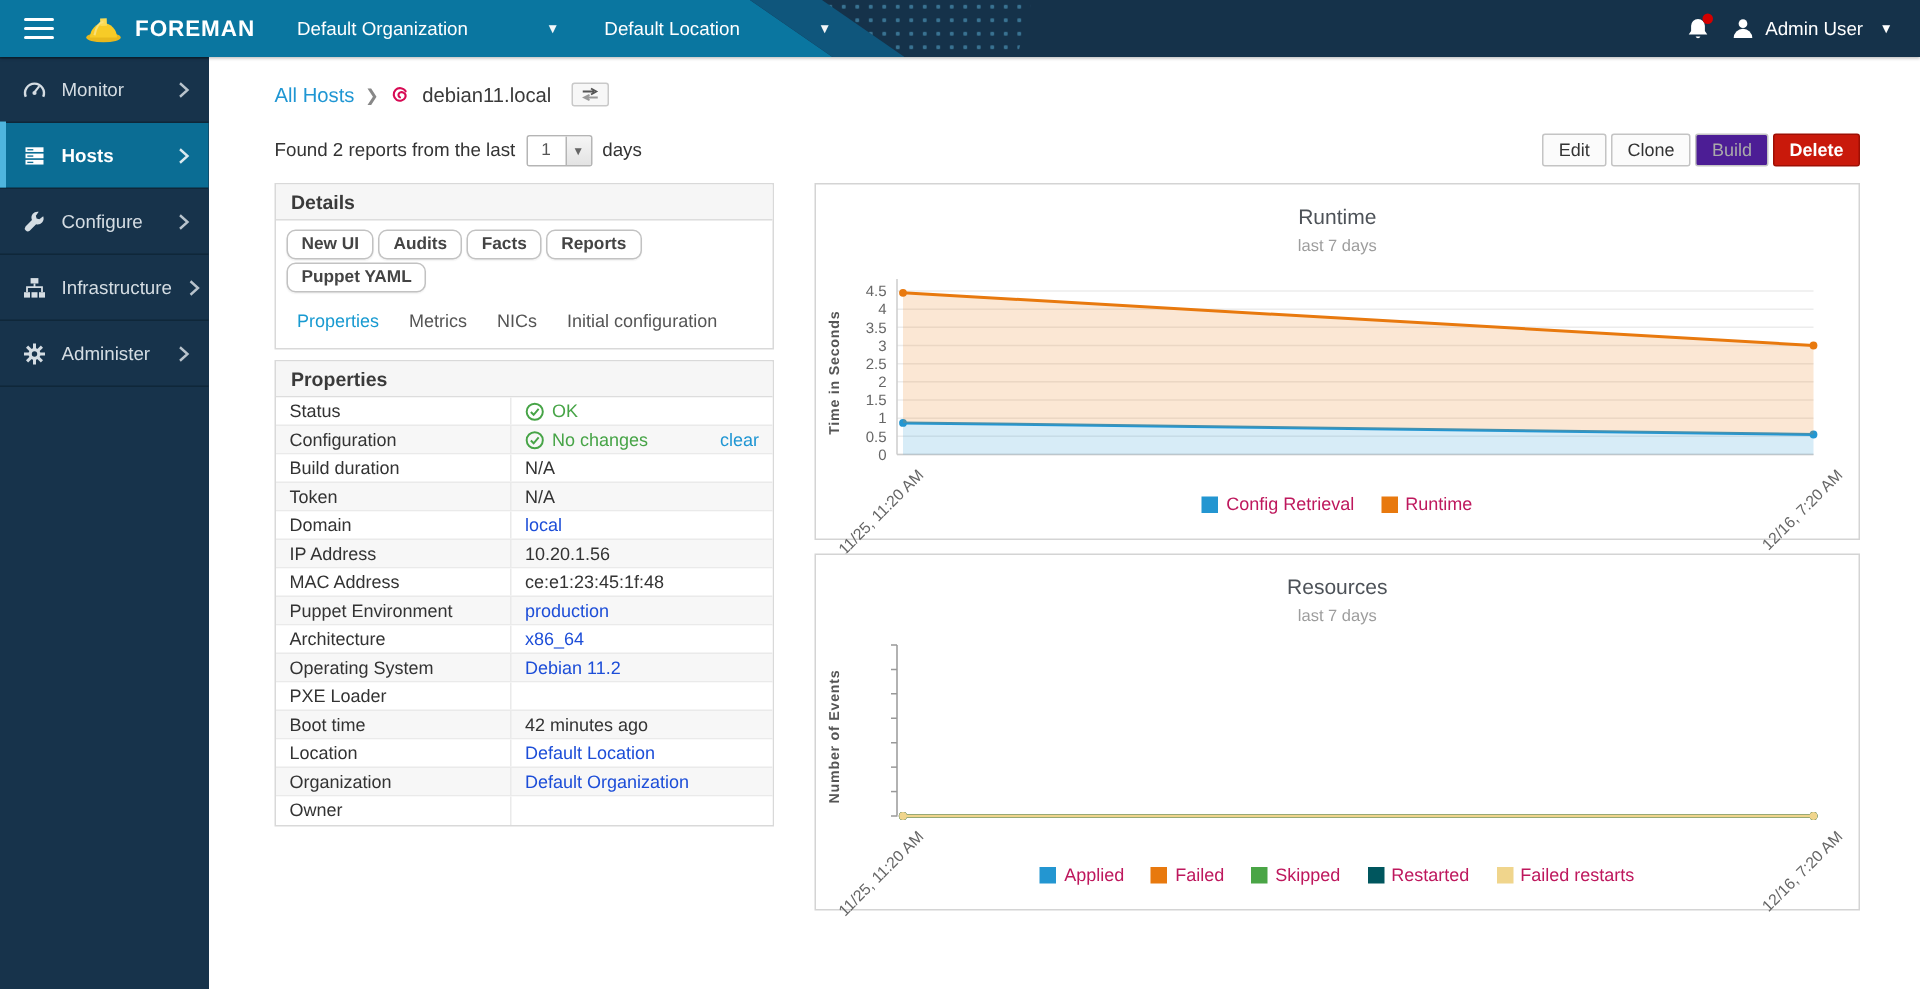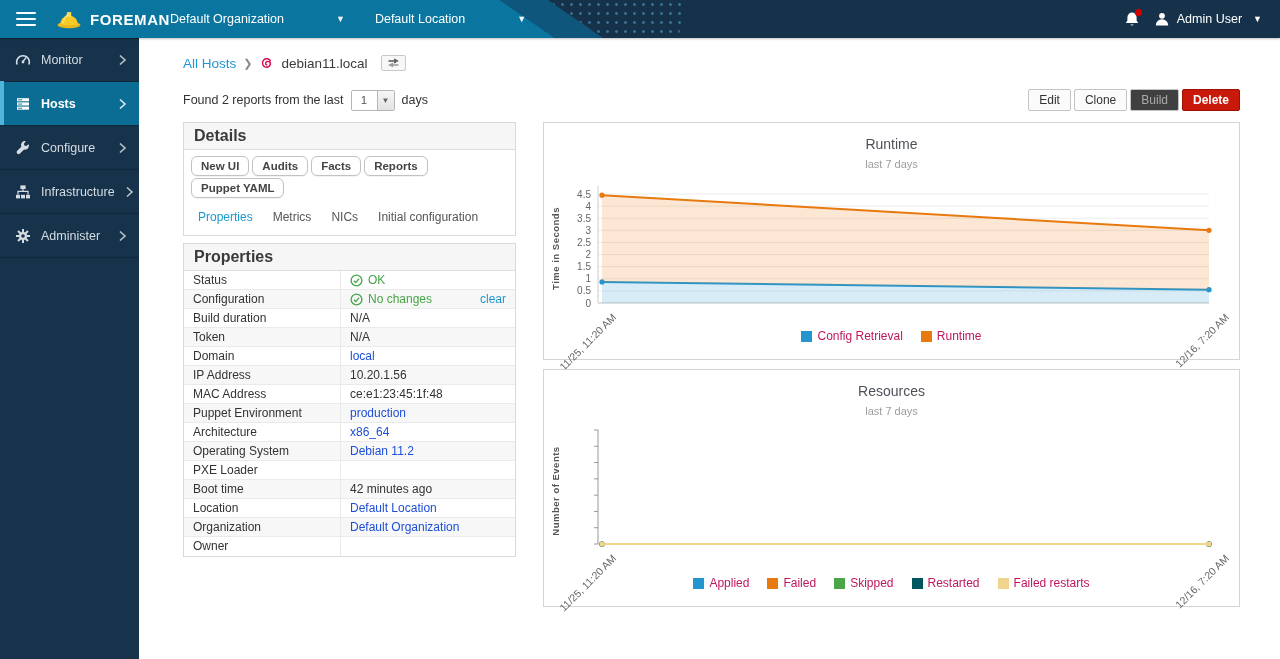--- a/index.html
+++ b/index.html
@@ -9,21 +9,21 @@
   .topbar { position:fixed; top:0; left:0; width:1280px; height:38px; background:#15324a; z-index:50;
             display:flex; align-items:center; box-shadow:0 1px 2px rgba(0,0,0,.25); }
   .topbar .teal  { position:absolute; inset:0; background:#0a76a0; clip-path:polygon(0 0,500px 0,555px 38px,0 38px); }
   .topbar .band  { position:absolute; inset:0; background:#0f567c; clip-path:polygon(500px 0,548px 0,603px 38px,555px 38px); }
   .topbar .dots  { position:absolute; inset:0; clip-path:polygon(548px 0,688px 0,678px 38px,603px 38px);
                    background-image:radial-gradient(circle, rgba(86,166,203,.55) 1.3px, transparent 1.5px);
                    background-size:9px 9px; }
   .tb-content { position:relative; z-index:2; display:flex; align-items:center; width:100%; height:100%; padding:0 18px 0 16px; }
   .hamburger { width:20px; display:flex; flex-direction:column; gap:4px; cursor:pointer; margin-right:20px; }
   .hamburger span { height:2px; background:#fff; border-radius:1px; }
-  .brand { display:flex; align-items:center; gap:8px; cursor:pointer; }
+  .brand { display:flex; align-items:center; gap:8px; margin-right:28px; cursor:pointer; }
   .brand-text { color:#fff; font-weight:bold; font-size:15px; letter-spacing:.6px; }
   .nav-dd { display:flex; align-items:center; color:#fff; font-size:12.5px; cursor:pointer; margin-right:30px; }
   .nav-dd .caret { margin-left:52px; font-size:9px; opacity:.95; }
   .tb-right { margin-left:auto; display:flex; align-items:center; gap:14px; color:#fff; }
   .bell-wrap { position:relative; cursor:pointer; display:flex; }
   .bell-dot { position:absolute; top:-2px; right:-2px; width:7px; height:7px; background:#d40000; border-radius:50%; }
   .user-menu { display:flex; align-items:center; gap:7px; cursor:pointer; font-size:12.5px; }
   .user-menu .caret { font-size:9px; margin-left:4px; }
 
   
@@ -43,29 +43,29 @@
   .bc-sep { color:#888; font-size:11px; }
   .bc-host { color:#3a3a3a; }
   .switch-btn { margin-left:6px; border:1px solid #c9c9c9; background:#f7f7f7; border-radius:2px; padding:2px 5px; cursor:pointer; display:flex; align-items:center; }
 
   .reports-row { margin-top:18px; display:flex; align-items:center; font-size:12.5px; color:#333; }
   .days-select { display:inline-flex; border:1px solid #b5b5b5; border-radius:2px; overflow:hidden; margin:0 7px; height:21px; cursor:pointer; }
   .ds-val { width:25px; background:#fff; display:flex; align-items:center; justify-content:center; font-size:11.5px; color:#555; }
   .ds-btn { width:17px; background:linear-gradient(#f6f6f6,#e3e3e3); border-left:1px solid #b5b5b5; display:flex; align-items:center; justify-content:center; font-size:8px; color:#666; }
   .top-actions { margin-left:auto; display:flex; }
   .btn { font-size:12px; padding:3px 10px; border:1px solid #c4c4c4; background:#fbfbfb; color:#333; border-radius:2px; margin-left:3px; cursor:pointer; font-family:inherit; }
-  .btn.disabled { color:#aaa; background:#404040; cursor:default; }
+  .btn.disabled { color:#aaa; background:#4c1d95; cursor:default; }
   .btn.danger { background:#c9190b; border-color:#9e0f04; color:#fff; font-weight:bold; }
 
   .content-row { margin-top:11px; display:flex; gap:27px; align-items:flex-start; }
   .details-col { width:333px; flex:0 0 333px; }
   .charts-col { flex:1; min-width:0; }
 
   .panel { border:1px solid #d9d9d9; background:#fff; }
-  .panel-h { background:#f6f6f6; border-bottom:1px solid #ddd; padding:4px 10px; font-weight:bold; font-size:16px; color:#3a3a3a; }
+  .panel-h { background:#f6f6f6; border-bottom:1px solid #ddd; padding:4px 10px; font-weight:bold; font-size:13px; color:#3a3a3a; }
   .btn-row { padding:6px 7px 4px; display:flex; flex-wrap:wrap; }
   .small-btn { font-size:11.5px; font-weight:bold; padding:3px 9px; border:1px solid #c2c2c2; background:#fff; border-radius:6px; color:#444; margin:0 3px 2px 0; cursor:pointer; box-shadow:0 1px 1px rgba(0,0,0,.05); font-family:inherit; }
   .tab-row { display:flex; padding:3px 4px 8px; }
   .tab { padding:3px 10px; font-size:12px; color:#555; cursor:pointer; }
   .tab.active { color:#189ad1; }
 
   .props-panel { margin-top:7px; }
   .prow { display:flex; align-items:stretch; border-bottom:1px solid #eaeaea; min-height:18.7px; font-size:12px; background:#fff; }
   .prow:last-child { border-bottom:none; }
   .prow:nth-child(2n) { background:#f7f7f7; }

